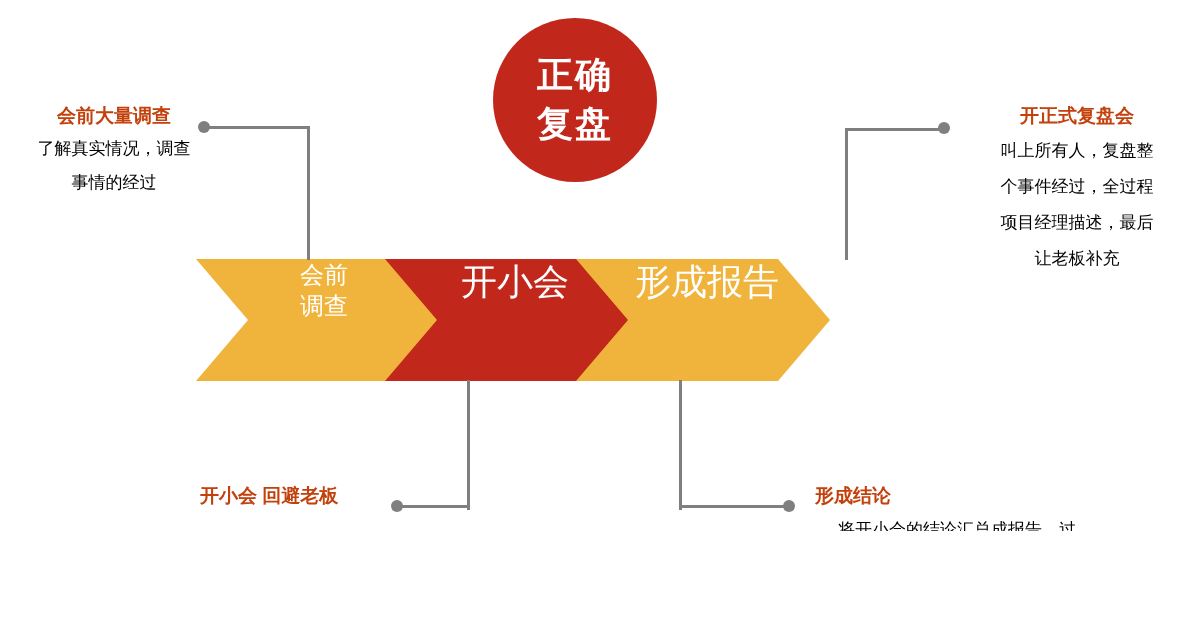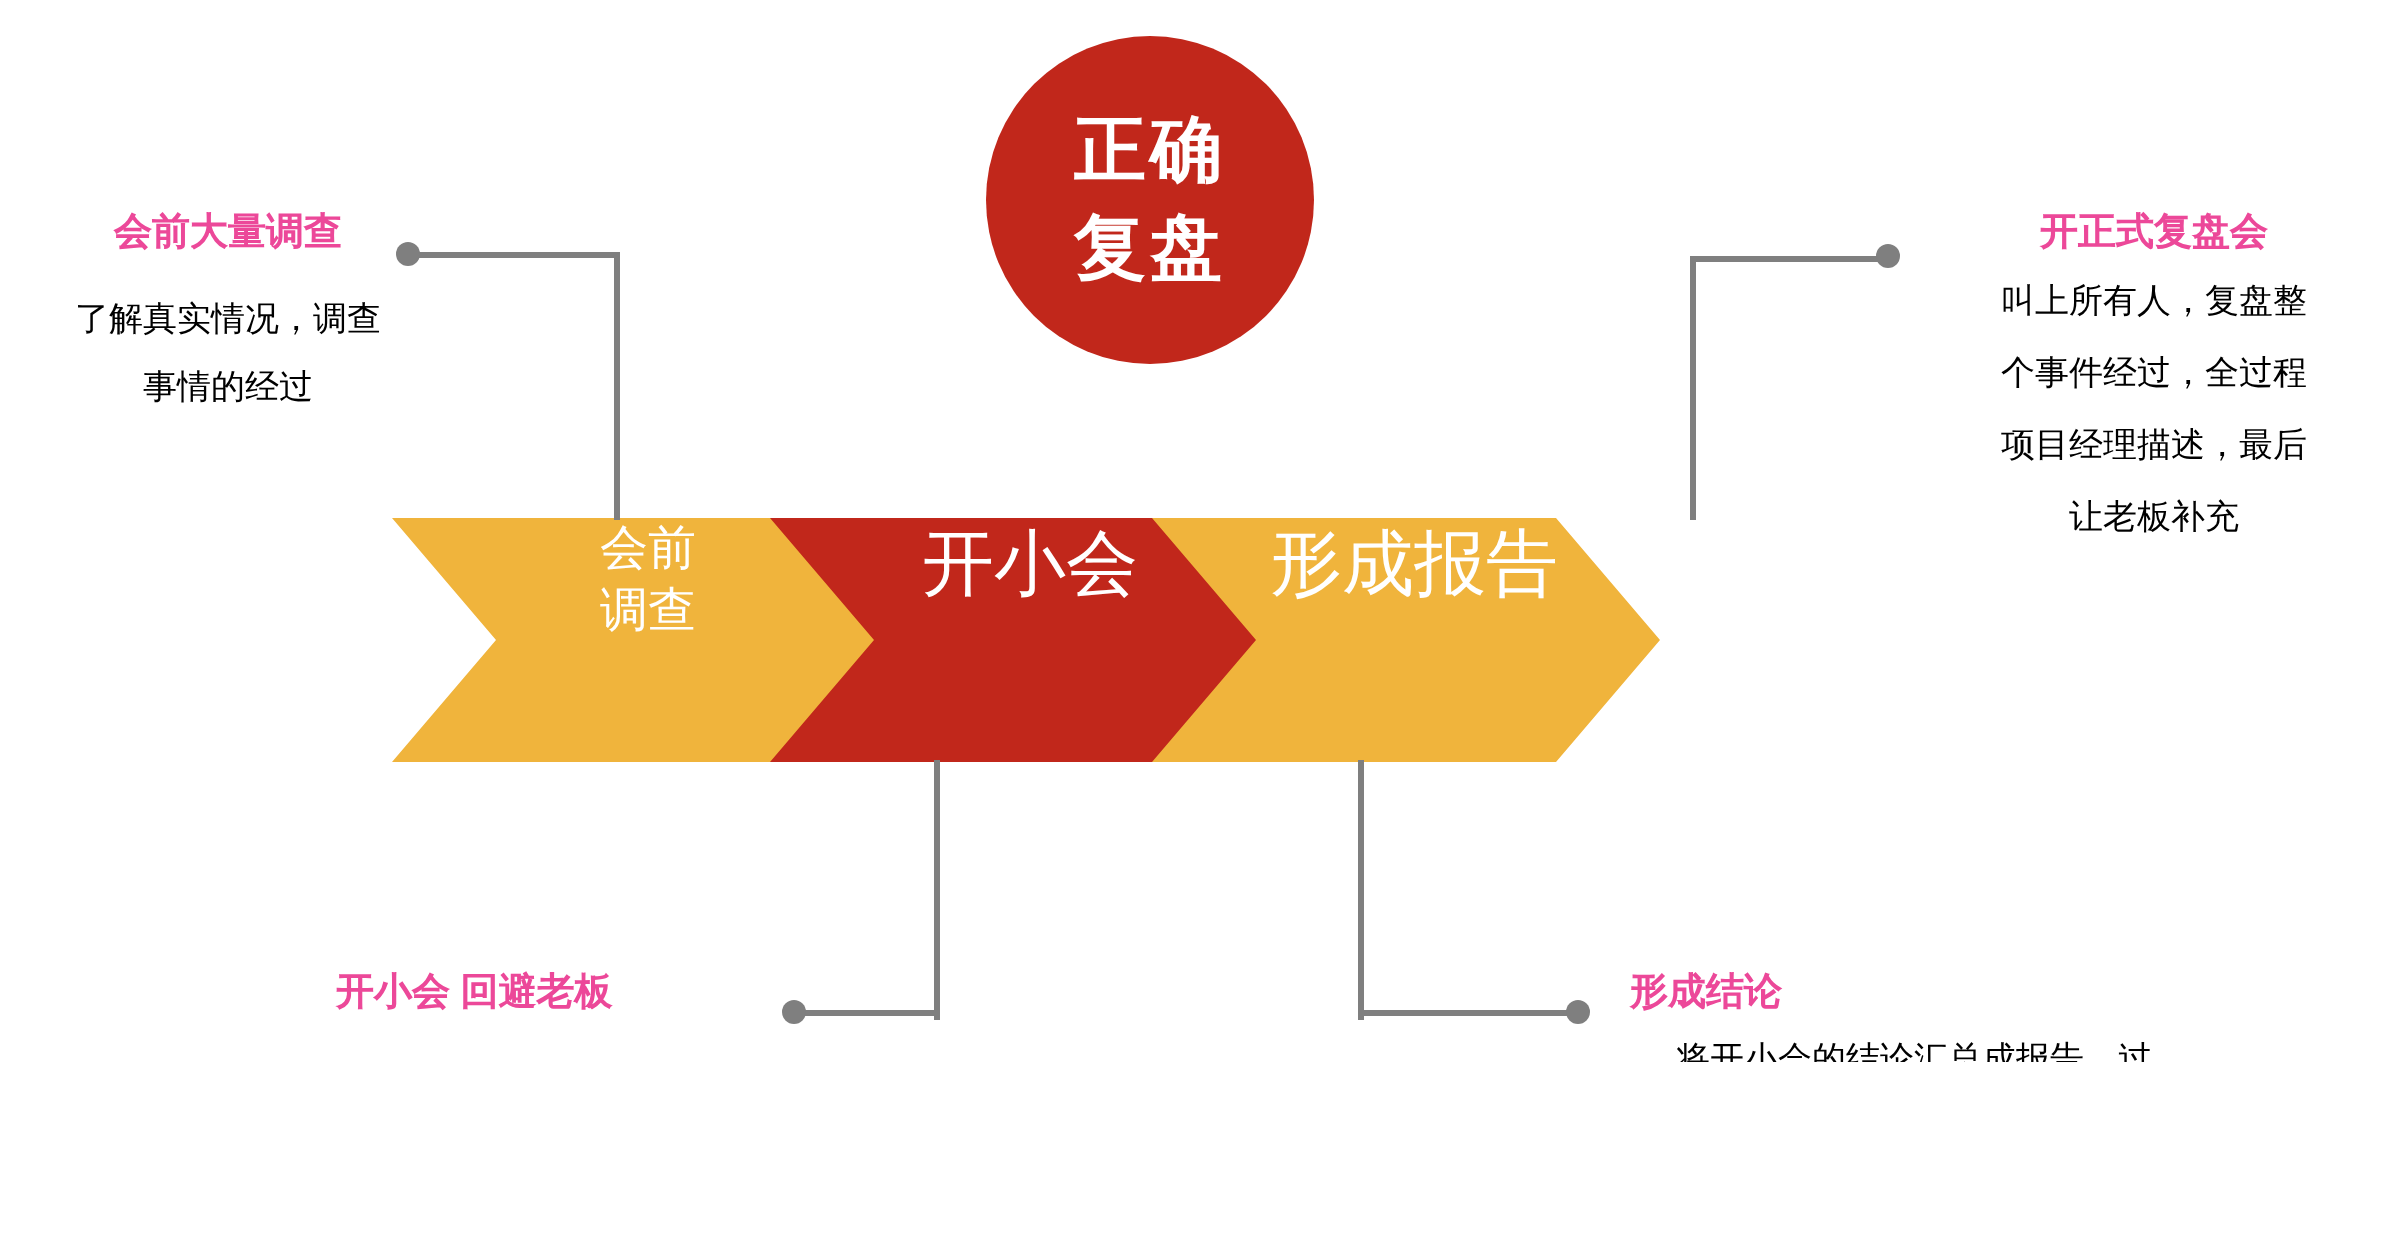--- a/index.html
+++ b/index.html
@@ -67,31 +67,31 @@
   .cline{position:absolute;background:var(--connector,#7F7F7F);}
   .cdot{
     position:absolute;width:12px;height:12px;border-radius:50%;
     background:var(--connector,#7F7F7F);
   }
 
   
   .callout-title{
     font-size:19px;
     font-weight:bold;
-    color:#ec4899;
+    color:#c2410c;
   }
   .callout-body{
     font-size:17px;
     color:#000000;
   }
   .co-tl{position:absolute;left:8px;top:103px;width:212px;text-align:center;}
-  .co-tl .callout-body{line-height:34px;margin-top:16px;font-family:Liberation Mono, monospace;}
+  .co-tl .callout-body{line-height:34px;margin-top:3px;}
   .co-tr{position:absolute;left:982px;top:103px;width:190px;text-align:center;}
   .co-tr .callout-body{line-height:36px;margin-top:4px;}
-  .co-bl-title{position:absolute;left:168px;top:483px;}
+  .co-bl-title{position:absolute;left:200px;top:483px;}
   .co-bl-body{position:absolute;left:36px;top:510px;width:428px;text-align:right;line-height:34px;}
   .co-br-title{position:absolute;left:815px;top:483px;}
   .co-br-body{position:absolute;left:818px;top:512px;width:278px;text-align:center;line-height:35px;}
 </style>
 </head>
 <body>
 
 <div class="canvas">
 
   <div class="circle">

